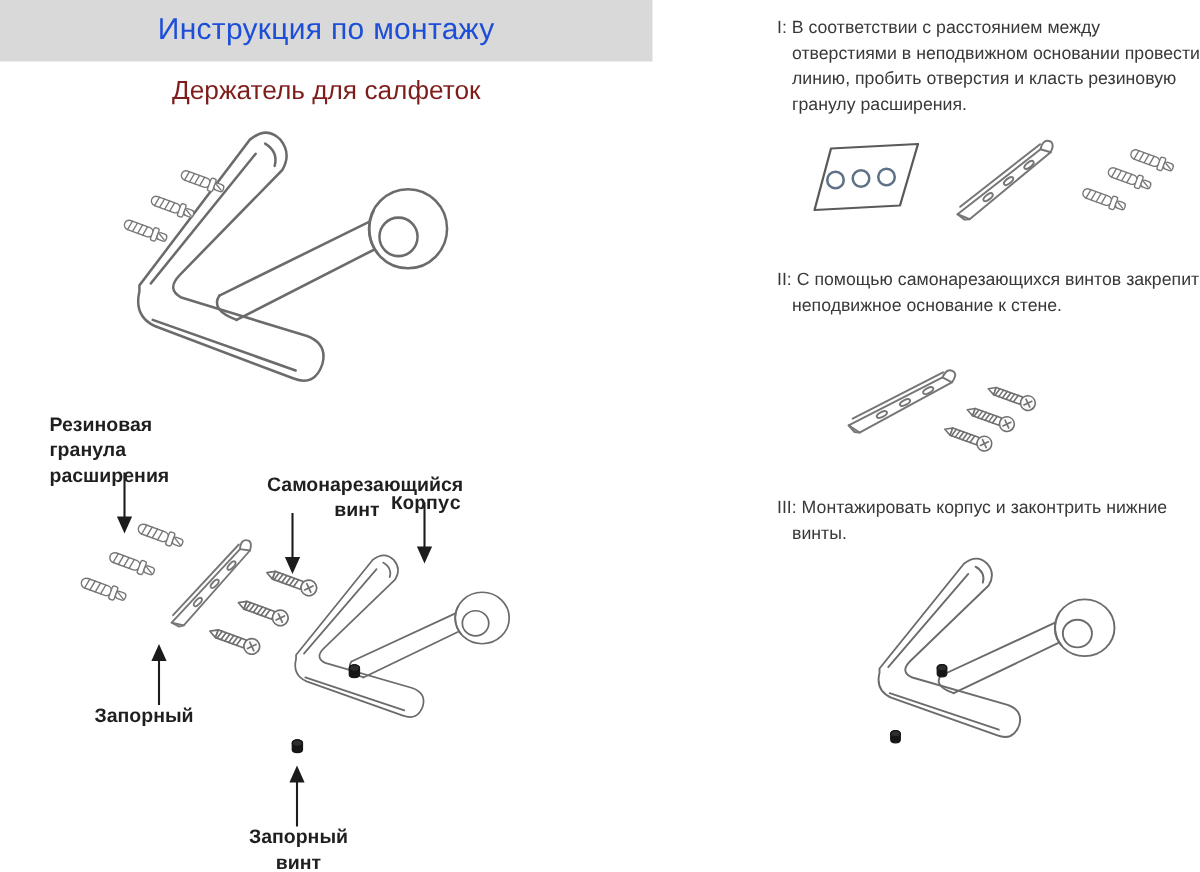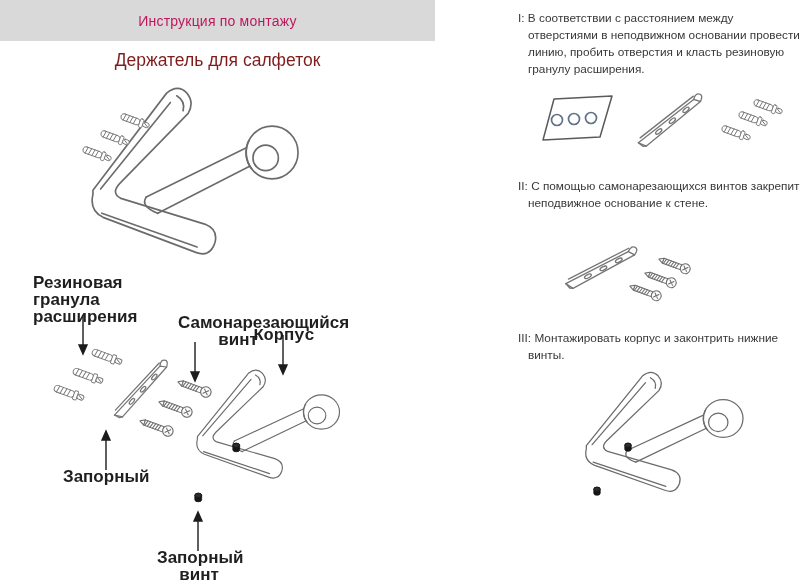--- a/index.html
+++ b/index.html
@@ -4,32 +4,32 @@
 <style>
   html,body{margin:0;padding:0;background:#fff;}
   .page{
     position:relative;width:800px;height:581px;background:#ffffff;overflow:hidden;
     font-family:"Liberation Sans",sans-serif;color:#2c2c2c;
   }
   .band{
     position:absolute;left:0;top:0;width:435px;height:41px;background:#d9d9d9;
     display:flex;align-items:center;justify-content:center;
   }
-  .band .title{font-size:14px;color:#be185d;letter-spacing:.2px;}
+  .band .title{font-size:20px;color:#1d4ed8;letter-spacing:.2px;}
   .subtitle{
     position:absolute;left:0;top:50px;width:435px;text-align:center;
     font-size:17.5px;color:#7f1d1d;
   }
   .fig{position:absolute;}
   .step{
     position:absolute;left:518px;width:278px;font-size:11.8px;line-height:17px;
     color:#383838;padding-left:10px;text-indent:-10px;
   }
   .lbl{
-    position:absolute;font-size:17px;line-height:17px;font-weight:600;color:#1f1f1f;
+    position:absolute;font-size:13px;line-height:17px;font-weight:600;color:#1f1f1f;
   }
   .lbl.center{text-align:center;}
   svg{display:block;overflow:visible;}
 </style>
 </head>
 <body>
 
 <div class="page">
 
   <svg width="0" height="0" aria-hidden="true">

